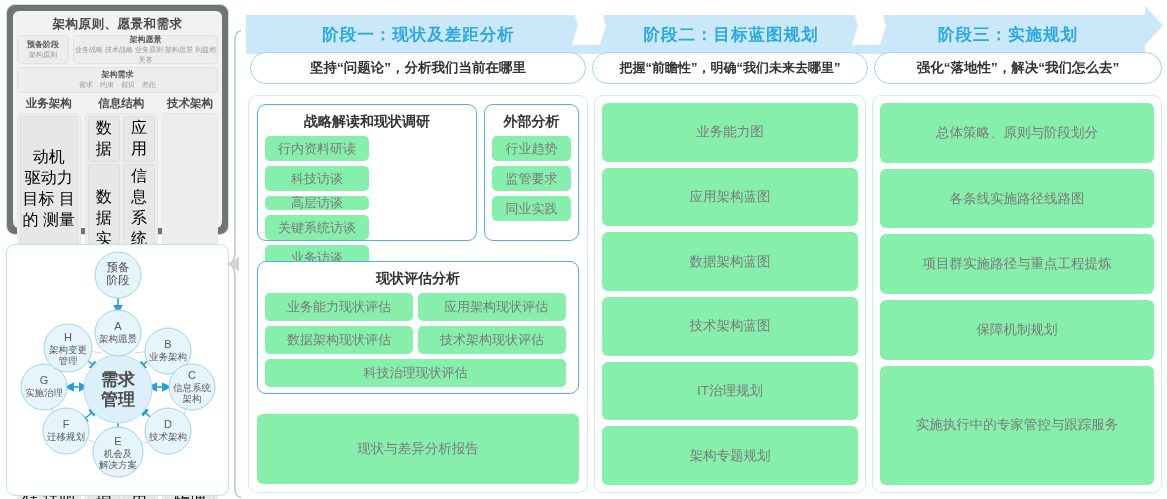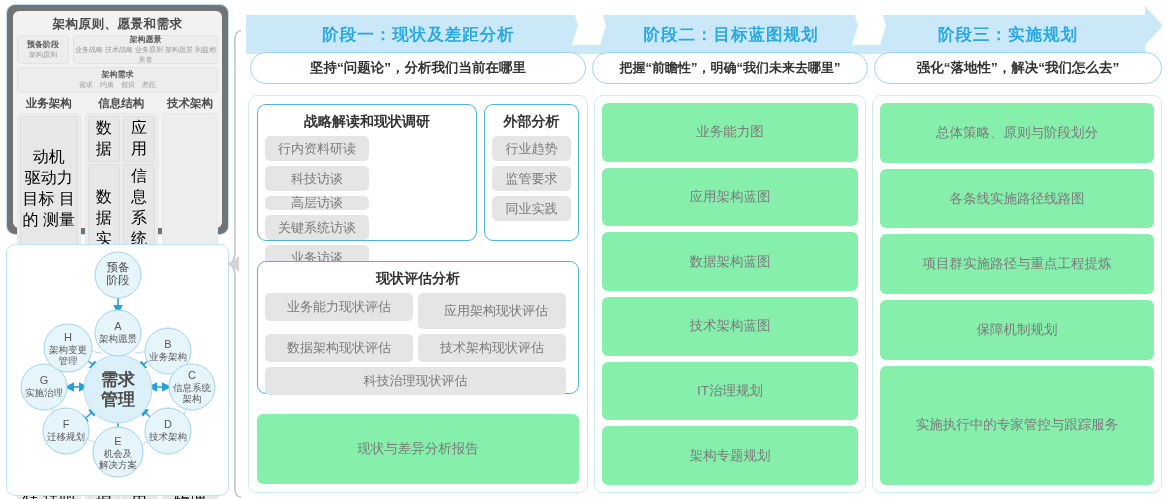--- a/index.html
+++ b/index.html
@@ -93,21 +93,21 @@
   }
   .inner-card{
     border:1.6px solid #4fb4dd;border-radius:9px;background:#fff;
     box-sizing:border-box;padding:6px 7px 8px 7px;
   }
   .inner-title{
     text-align:center;font-weight:bold;color:#333;font-size:14px;
     line-height:20px;margin-bottom:5px;
   }
   .chip{
-    background:#e5e5e5;border-radius:5px;color:#7b7b7b;
+    background:#86efac;border-radius:5px;color:#7b7b7b;
     display:flex;align-items:center;justify-content:center;
     font-size:13px;box-sizing:border-box;text-align:center;
   }
   .chip-grid{display:flex;flex-wrap:wrap;gap:5px;}
   .big-chip{
     background:#86efac;border-radius:6px;color:#7b7b7b;
     display:flex;align-items:center;justify-content:center;
     font-size:13.5px;box-sizing:border-box;text-align:center;
   }
   .col-stack{display:flex;flex-direction:column;gap:6px;padding:7px;box-sizing:border-box;height:100%;}
@@ -351,21 +351,21 @@
             <div class="chip" style="height:25px;">监管要求</div>
             <div class="chip" style="height:25px;">同业实践</div>
           </div>
         </div>
       </div>
 
       <div class="inner-card" style="height:133px;">
         <div class="inner-title">现状评估分析</div>
         <div class="chip-grid">
           <div class="chip" style="width:148px;height:28px;">业务能力现状评估</div>
-          <div class="chip" style="width:148px;height:36px;padding-left:8px;">应用架构现状评估</div>
+          <div class="chip" style="width:148px;height:28px;padding-left:8px;">应用架构现状评估</div>
           <div class="chip" style="width:148px;height:28px;">数据架构现状评估</div>
           <div class="chip" style="width:148px;height:28px;">技术架构现状评估</div>
           <div class="chip" style="width:301px;height:28px;">科技治理现状评估</div>
         </div>
       </div>
 
       <div class="big-chip" style="flex:1;">现状与差异分析报告</div>
 
     </div>
   </div>

